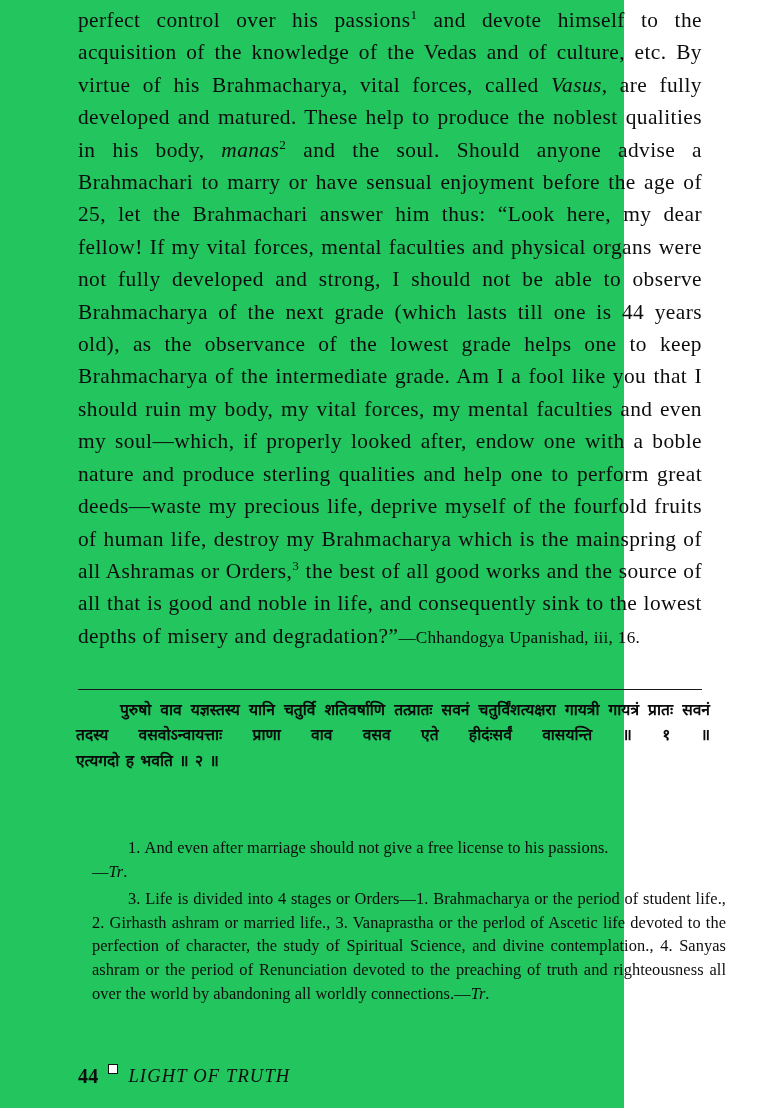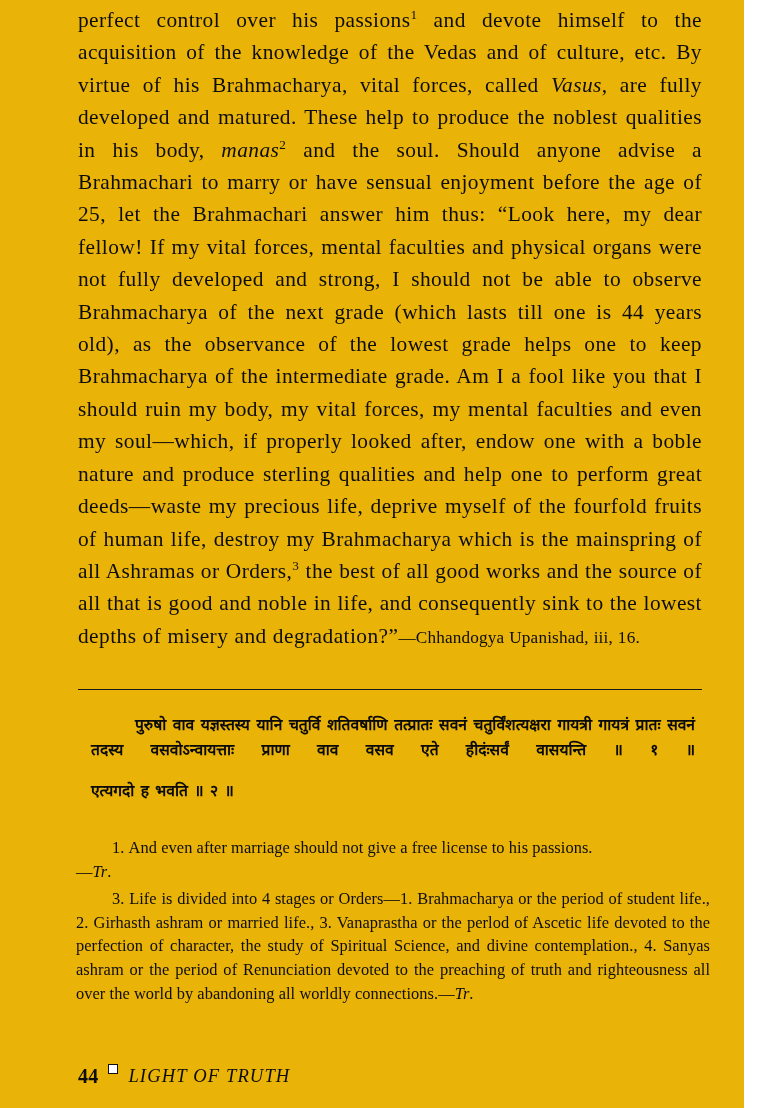--- a/index.html
+++ b/index.html
@@ -12,23 +12,23 @@
     height: 1108px;
     position: relative;
     font-family: "Liberation Serif", "DejaVu Serif", serif;
     color: #0d0d0d;
     overflow: hidden;
   }
 
   .page {
     position: absolute;
     left: 0; top: 0;
-    width: 744px;
+    width: 624px;
     height: 1108px;
-    background: #eab308;
+    background: #22c55e;
   }
 
   
   .body-block {
     position: absolute;
     left: 78px;
     top: 4px;
     width: 624px;
   }
 
@@ -73,35 +73,35 @@
   .sanskrit-block {
     position: absolute;
     left: 76px;
     top: 698px;
     width: 634px;
     font-family: "DejaVu Sans", "Liberation Sans", sans-serif;
     font-weight: 700;
     color: #0a0a0a;
   }
   .sans-para {
-    margin: 15px;
+    margin: 0;
     font-size: 15.6px;
     line-height: 25.4px;
     text-align: justify;
     text-align-last: justify;
     word-spacing: 0.06em;
   }
   .sans-para.p1 { text-indent: 44px; }
   .sans-para.p2 { text-indent: 30px; margin-top: 1px; }
   .sans-para.tail { text-align-last: left; }
 
   
   .footnotes {
     position: absolute;
-    left: 76px;
+    left: 92px;
     top: 836px;
     width: 634px;
   }
   .fn-para {
     margin: 0 0 1px 0;
     font-size: 16.4px;
     line-height: 23.6px;
     text-align: justify;
     text-indent: 36px;
     letter-spacing: 0.004em;

